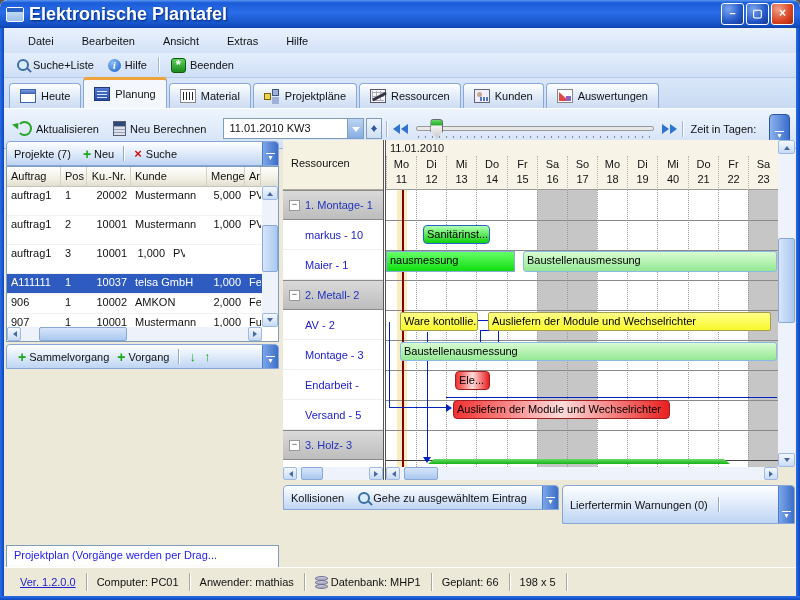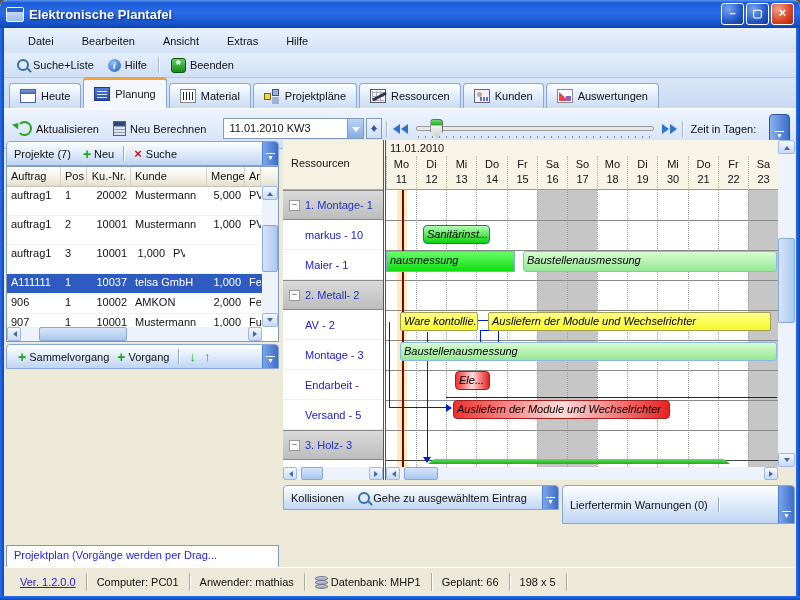--- a/index.html
+++ b/index.html
@@ -9,21 +9,21 @@
   .abs{position:absolute;}
   
   .edge{position:absolute;background:linear-gradient(90deg,#2a6ee8,#0b47be);z-index:50;}
   #edge-l{left:0;top:26px;bottom:0;width:4px;}
   #edge-r{right:0;top:26px;bottom:0;width:4px;}
   #edge-b{left:0;right:0;bottom:0;height:4px;background:linear-gradient(0deg,#0b47be,#2a6ee8);}
   
   #titlebar{left:0;top:0;width:800px;height:28px;border-radius:7px 7px 0 0;
     background:linear-gradient(180deg,#5a96f0 0%,#1b5cd8 10%,#2b6ce8 45%,#1450c4 90%,#0c41a8 100%);
     display:flex;align-items:center;padding:0 6px;box-sizing:border-box;z-index:60;}
-  #title-text{color:#fff;font-weight:bold;font-size:13px;text-shadow:1px 1px 2px #00287a;margin-left:5px;flex:1;}
+  #title-text{color:#fff;font-weight:bold;font-size:18px;text-shadow:1px 1px 2px #00287a;margin-left:5px;flex:1;}
   .appicon{width:16px;height:13px;background:linear-gradient(#cfe2fa,#9cc0ee);border:1px solid #fff;border-radius:2px;position:relative;}
   .appicon:before{content:'';position:absolute;left:0;right:0;top:0;height:4px;background:#2a62c8;}
   .winbtn{width:21px;height:20px;margin-left:2px;border:1px solid #fff;border-radius:3px;color:#fff;
     font:bold 11px/18px "Liberation Sans",sans-serif;text-align:center;
     background:radial-gradient(circle at 30% 25%,#7aa4ee,#2257c8 60%,#16388e);}
   #btn-close{background:radial-gradient(circle at 30% 25%,#f0a088,#d84322 60%,#a82408);font-size:12px;}
   
   #menubar{left:4px;top:28px;width:792px;height:25px;background:linear-gradient(#e9f1fd,#d3e2f7);
     display:flex;align-items:center;padding-left:12px;box-sizing:border-box;gap:4px;}
   .menu-item{padding:3px 12px;}
@@ -140,21 +140,21 @@
   .rrow.group{background:linear-gradient(#d9d9d9,#bdbdbd);border-top:1px solid #8a8a8a;border-bottom:1px solid #8a8a8a;color:#2233bb;gap:5px;padding-left:6px;}
   .rrow.item{color:#2020cc;padding-left:22px;border-bottom:1px solid #eee;}
   .gbox{flex:0 0 9px;width:9px;height:9px;background:#fff;border:1px solid #999;font:9px/7px "Liberation Sans",sans-serif;text-align:center;color:#333;}
   
   #gantt{left:386px;top:140px;width:409px;height:340px;}
   #g-head{position:absolute;left:0;top:0;width:392px;height:50px;background:#f7f3e6;border-bottom:1px solid #999;box-sizing:border-box;}
   #g-date{position:absolute;left:4px;top:2px;}
   .gday{position:absolute;top:16px;height:34px;text-align:center;border-left:1px dotted #b8b2a0;box-sizing:border-box;}
   .gday .dw{display:block;line-height:16px;text-align:center;}
   .gday .dn{display:block;line-height:15px;}
-  #g-body{position:absolute;left:0;top:50px;width:392px;height:277px;background:#fff;overflow:hidden;font-style:italic;}
+  #g-body{position:absolute;left:0;top:50px;width:392px;height:277px;background:#fff;overflow:hidden;}
   .wkend{position:absolute;top:0;bottom:0;background:#c6c6c6;}
   .vgrid{position:absolute;top:0;bottom:0;width:0;border-left:1px dotted #9a9a9a;}
   .hgrid{position:absolute;left:0;right:0;height:0;border-top:1px solid #8a8a8a;}
   #today-band{position:absolute;top:0;bottom:0;background:#f8ecc0;}
   #today-line{position:absolute;top:0;bottom:0;width:2px;background:#8a0000;}
   .bar{position:absolute;box-sizing:border-box;border-radius:4px;font-size:11px;line-height:17px;
     padding-left:3px;overflow:hidden;white-space:nowrap;color:#000;}
   .b-green{background:linear-gradient(#b2ffb2,#0cd20c);border:1px solid #2864c8;}
   .b-brightgreen{background:linear-gradient(#66ff66,#10dd10);border:1px solid #88aadd;border-radius:0;}
   .b-lightgreen{background:linear-gradient(#d9fbd2,#94e894);border:1px solid #8cb8e4;border-radius:3px;}
@@ -503,21 +503,21 @@
           <div class="gday" style="left: 211px; width: 30px;">
             <span class="dw">Mo</span>
             <span class="dn">18</span>
           </div>
           <div class="gday" style="left: 241px; width: 30px;">
             <span class="dw">Di</span>
             <span class="dn">19</span>
           </div>
           <div class="gday" style="left: 271px; width: 31px;">
             <span class="dw">Mi</span>
-            <span class="dn">30</span>
+            <span class="dn">40</span>
           </div>
           <div class="gday" style="left: 302px; width: 30px;">
             <span class="dw">Do</span>
             <span class="dn">21</span>
           </div>
           <div class="gday" style="left: 332px; width: 30px;">
             <span class="dw">Fr</span>
             <span class="dn">22</span>
           </div>
           <div class="gday" style="left: 362px; width: 30px;">

